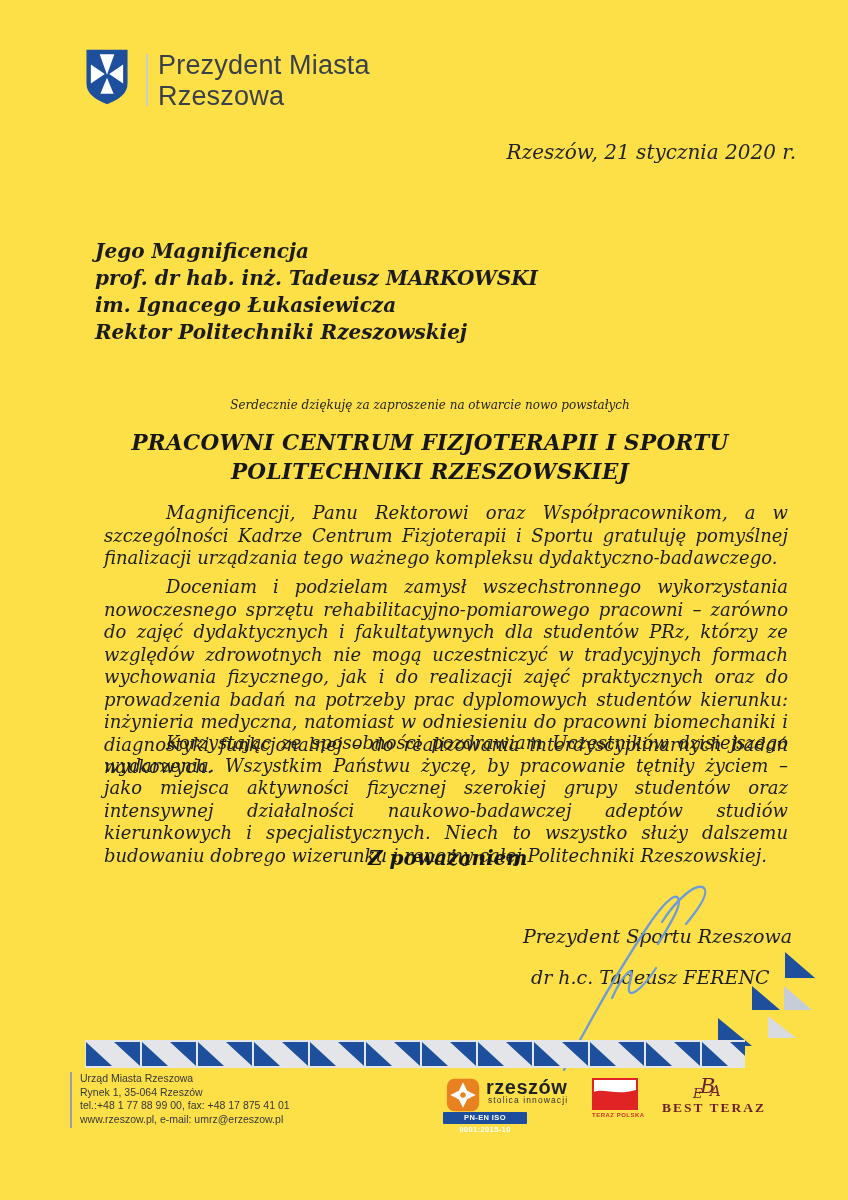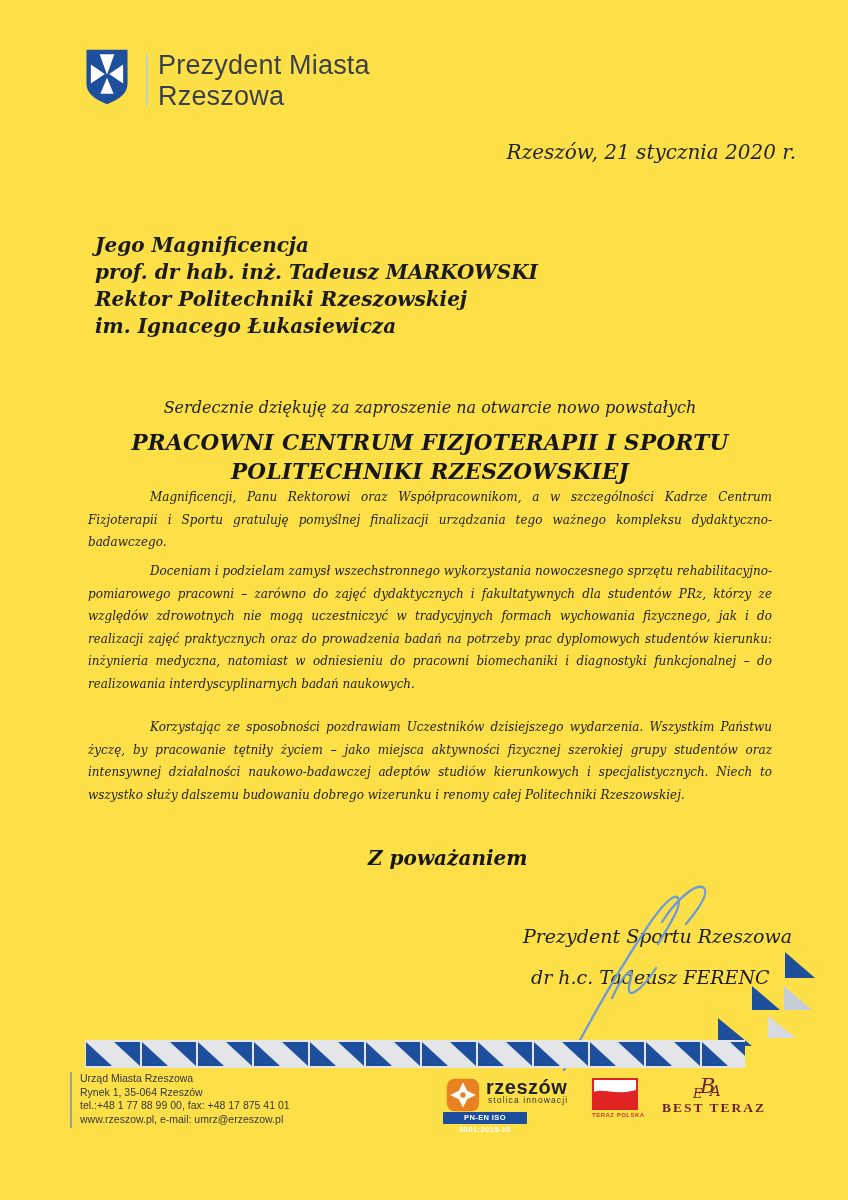--- a/index.html
+++ b/index.html
@@ -12,25 +12,25 @@
             color:#3a4048;font-weight:400;letter-spacing:0.2px;}
   .lh-divider{width:2px;height:52px;background:#c9ccd1;}
 
   
   .date-line{font-style:italic;font-size:20px;color:#23242a;padding-left:34px;}
 
   
   .recipient div{font-style:italic;font-weight:bold;font-size:20px;line-height:27px;color:#1c1c20;}
 
   
-  .intro{font-style:italic;font-size:16px;text-align:center;color:#1d1d1f;}
+  .intro{font-style:italic;font-size:12px;text-align:center;color:#1d1d1f;}
   .doc-title{font-style:italic;font-weight:bold;font-size:21.5px;line-height:29px;
              text-align:center;letter-spacing:0.3px;color:#17171a;}
-  .para{font-style:italic;font-size:12px;line-height:22.5px;text-align:justify;
-        text-indent:62px;margin:0;color:#1d1d1f;}
+  .para{font-style:italic;font-size:18px;line-height:22.5px;text-align:justify;
+        text-indent:62px;margin:16px;color:#1d1d1f;}
   .closing{font-style:italic;font-weight:bold;font-size:20px;color:#17171a;}
 
   
   .sig-role,.sig-name{font-style:italic;font-size:19px;color:#1d1d22;}
 
   
   .footer-rule{width:2px;height:56px;background:#9aa0a8;}
   .footer-text div{font-family:"Liberation Sans", sans-serif;font-size:10.5px;line-height:13.5px;
                    color:#33373c;}
 
@@ -67,25 +67,25 @@
     </svg>
   </div>
   <div class="abs lh-divider" style="left:146px;top:54px;"></div>
   <div class="abs org-name" style="left:158px;top:50px;">
     <div>Prezydent Miasta</div>
     <div>Rzeszowa</div>
   </div>
 
   <div class="abs date-line" style="left:0;top:140px;width:762px;text-align:right;">Rzeszów, 21 stycznia 2020 r.</div>
 
-  <div class="abs recipient" style="left:95px;top:232px;">
+  <div class="abs recipient" style="left:95px;top:238px;">
     <div>Jego Magnificencja</div>
     <div>prof. dr hab. inż. Tadeusz MARKOWSKI</div>
+    <div>im. Ignacego Łukasiewicza</div>
     <div>Rektor Politechniki Rzeszowskiej</div>
-    <div>im. Ignacego Łukasiewicza</div>
   </div>
 
   <div class="abs intro" style="left:88px;top:398px;width:684px;">Serdecznie dziękuję za zaproszenie na otwarcie nowo powstałych</div>
   <div class="abs doc-title" style="left:88px;top:428px;width:684px;">
     <div>PRACOWNI CENTRUM FIZJOTERAPII I SPORTU</div>
     <div>POLITECHNIKI RZESZOWSKIEJ</div>
   </div>
 
   <p class="abs para" style="left:88px;top:486px;width:684px;">Magnificencji, Panu Rektorowi oraz Współpracownikom, a w szczególności Kadrze Centrum Fizjoterapii i Sportu gratuluję pomyślnej finalizacji urządzania tego ważnego kompleksu dydaktyczno-badawczego.</p>
   <p class="abs para" style="left:88px;top:560px;width:684px;">Doceniam i podzielam zamysł wszechstronnego wykorzystania nowoczesnego sprzętu rehabilitacyjno-pomiarowego pracowni – zarówno do zajęć dydaktycznych i fakultatywnych dla studentów PRz, którzy ze względów zdrowotnych nie mogą uczestniczyć w tradycyjnych formach wychowania fizycznego, jak i do realizacji zajęć praktycznych oraz do prowadzenia badań na potrzeby prac dyplomowych studentów kierunku: inżynieria medyczna, natomiast w odniesieniu do pracowni biomechaniki i diagnostyki funkcjonalnej – do realizowania interdyscyplinarnych badań naukowych.</p>

